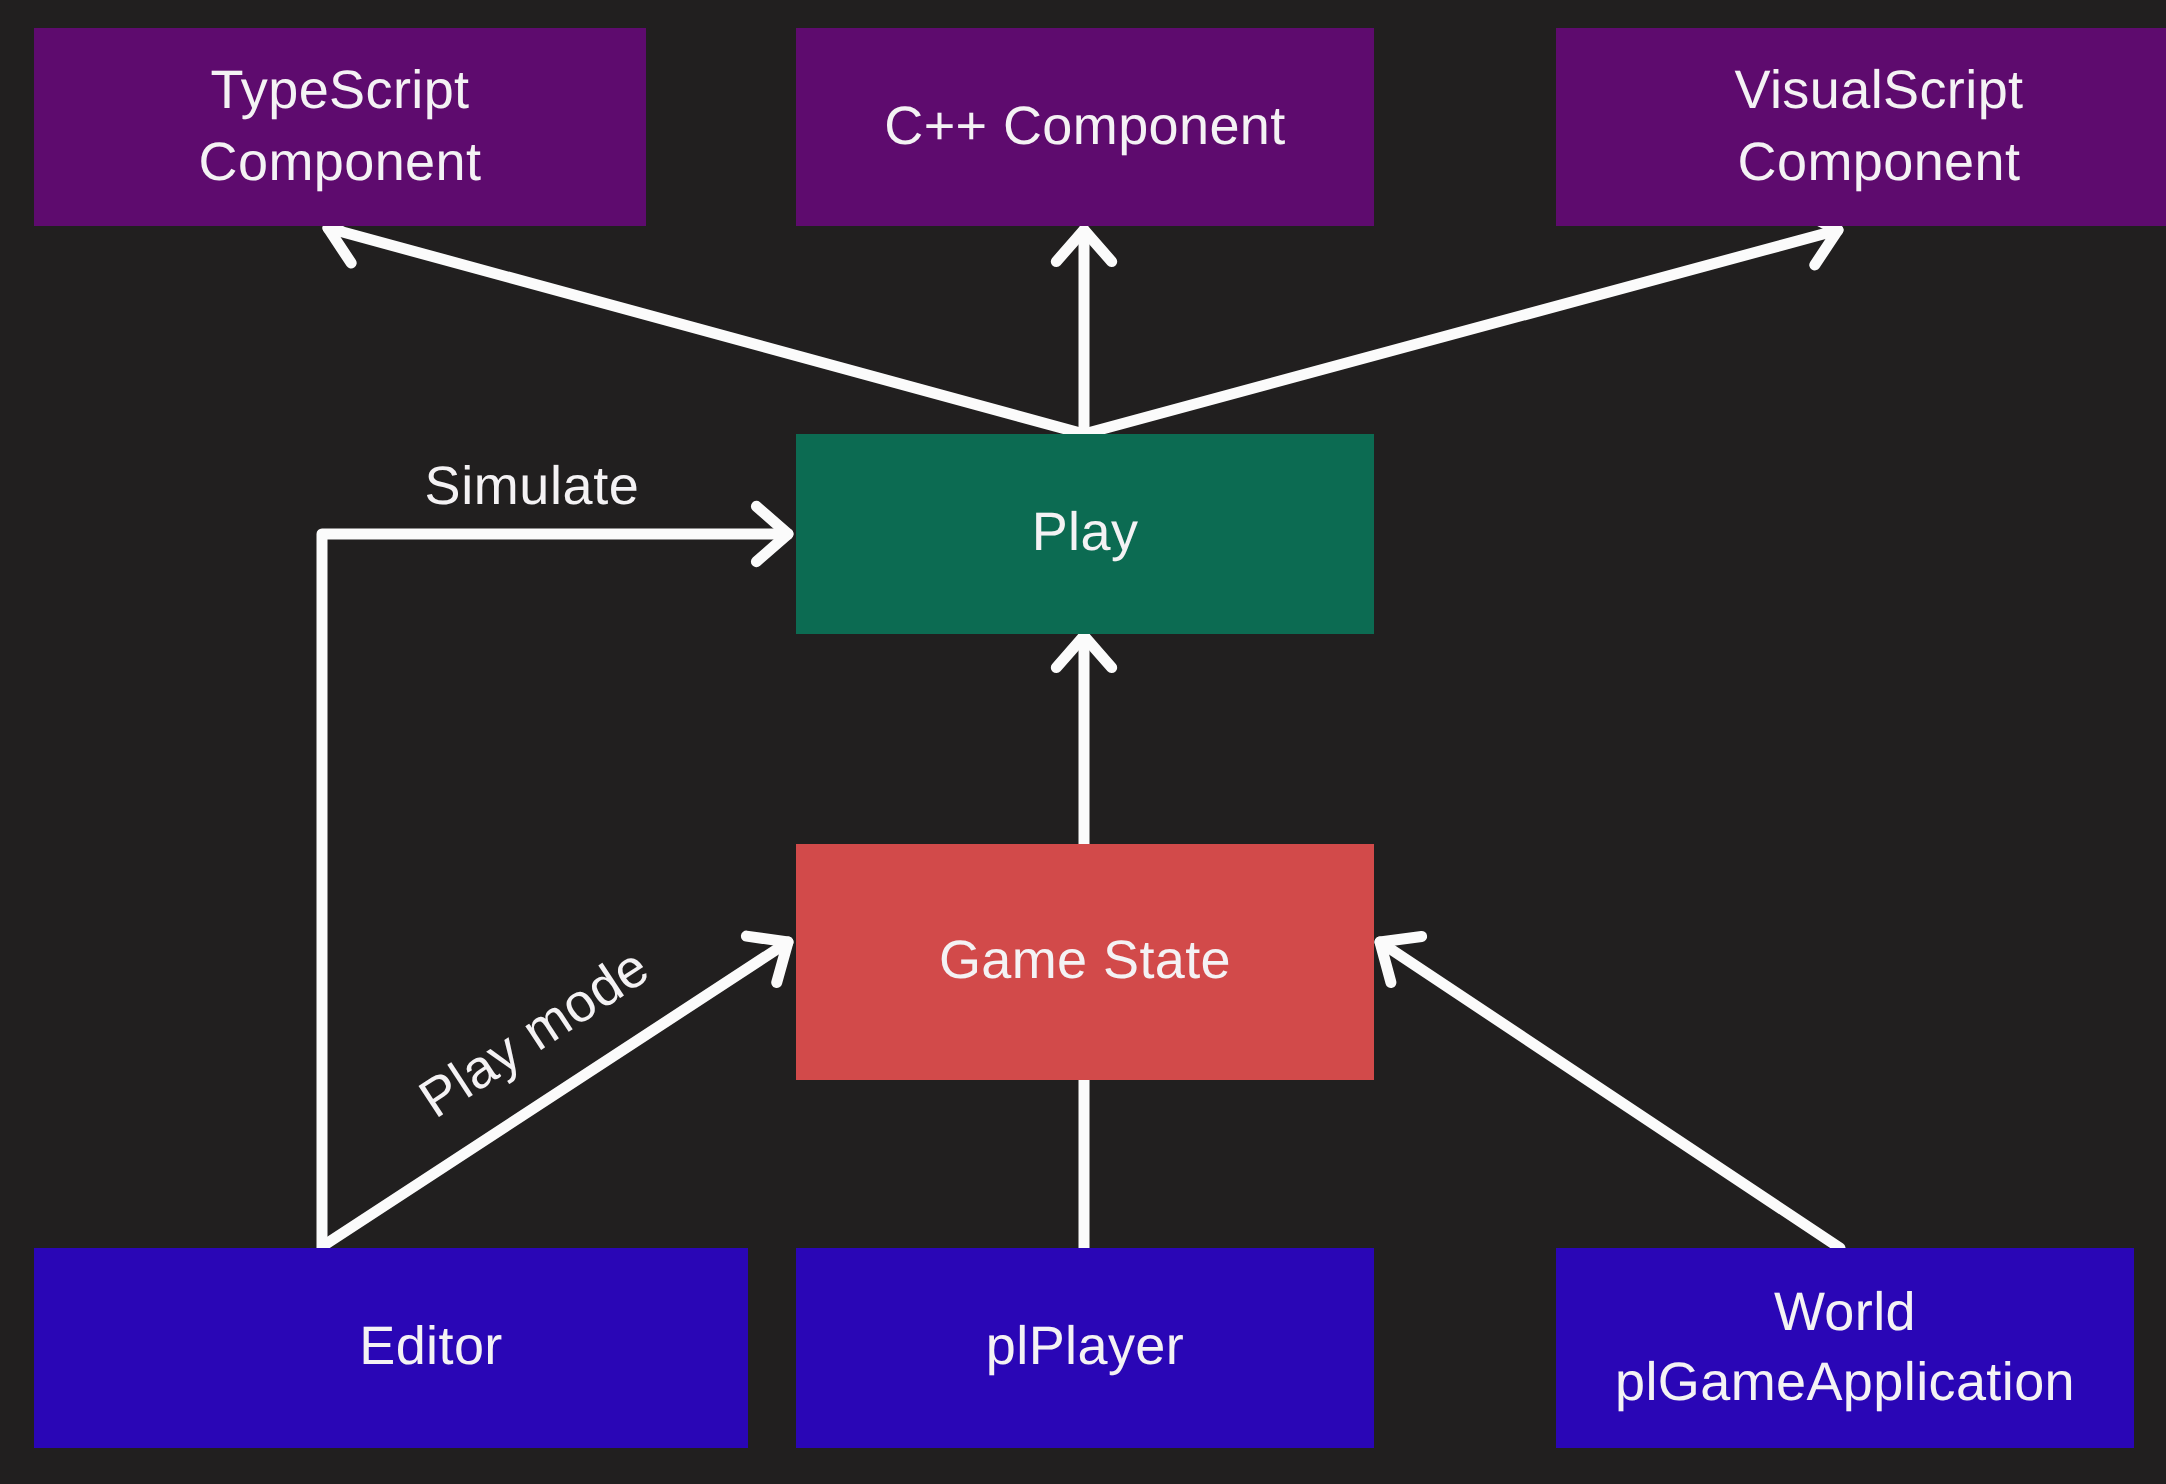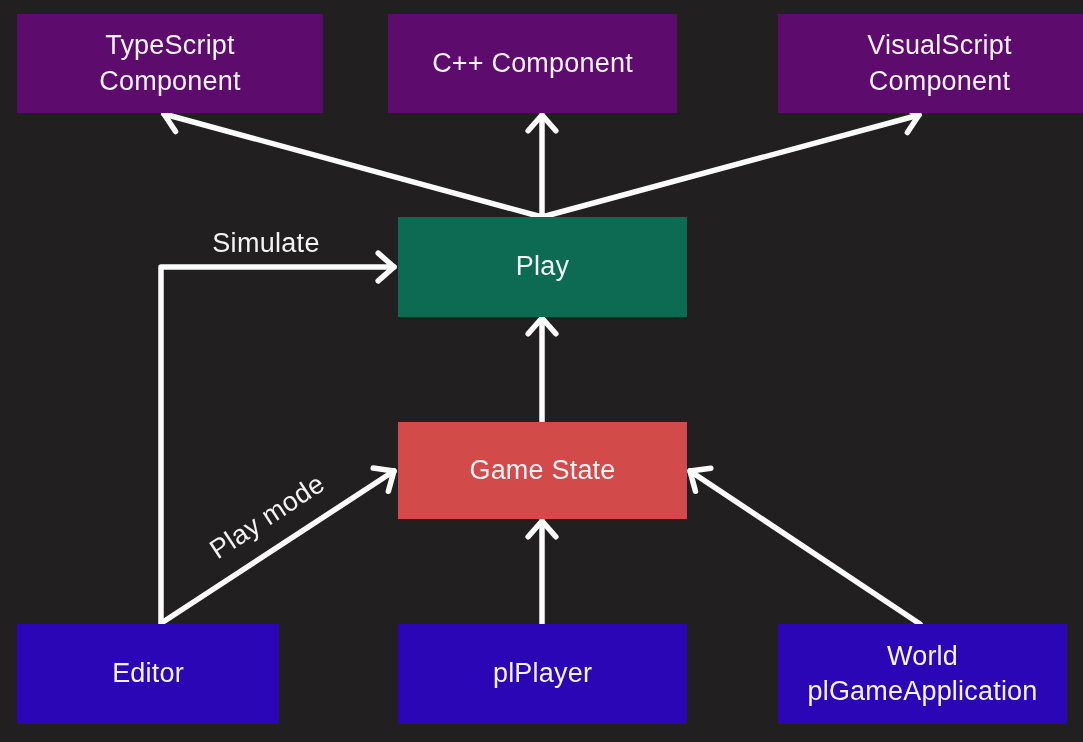--- a/index.html
+++ b/index.html
@@ -64,22 +64,22 @@
       <polyline points="710.8145351941275,468.21519755594323 690,471 695.4757245069035,491.2735404190905" class="edge" stroke="#fbfbfb"></polyline>
       <polyline points="161,624 161,267 394,267" class="edge" stroke="#fbfbfb"></polyline>
       <polyline points="378.21207968804123,280.84707811140095 394,267 378.21207968804123,253.15292188859905" class="edge" stroke="#fbfbfb"></polyline>
       <text class="edge-label" transform="translate(266,252) rotate(0)" fill="#f4f2f4">Simulate</text>
       <polyline points="163,622 394,471" class="edge" stroke="#fbfbfb"></polyline>
       <polyline points="388.36143546781284,491.2288553807763 394,471 373.20852996011985,468.04792046503394" class="edge" stroke="#fbfbfb"></polyline>
       <text class="edge-label" transform="translate(272,524) rotate(-33.3)" fill="#f4f2f4">Play mode</text>
     </svg>
 <div class="node" style="left: 17px; top: 14px; width: 306px; height: 99px; background: rgb(94, 11, 110); color: rgb(244, 242, 244);"><span>TypeScript
 Component</span></div>
-    <div class="node" style="left: 388px; top: 14px; width: 289px; height: 99px; background: rgb(94, 11, 110); color: rgb(244, 242, 244);"><span>C++ Component</span></div>
+    <div class="node" style="left: 398px; top: 14px; width: 289px; height: 99px; background: rgb(94, 11, 110); color: rgb(244, 242, 244);"><span>C++ Component</span></div>
     <div class="node" style="left: 778px; top: 14px; width: 323px; height: 99px; background: rgb(94, 11, 110); color: rgb(244, 242, 244);"><span>VisualScript
 Component</span></div>
     <div class="node" style="left: 398px; top: 217px; width: 289px; height: 100px; background: rgb(12, 107, 82); color: rgb(244, 242, 244);"><span>Play</span></div>
-    <div class="node" style="left: 398px; top: 422px; width: 289px; height: 97px; background: rgb(210, 74, 74); color: rgb(244, 242, 244);"><span>Game State</span></div>
-    <div class="node" style="left: 17px; top: 624px; width: 262px; height: 100px; background: rgb(42, 6, 182); color: rgb(244, 242, 244);"><span>Editor</span></div>
+    <div class="node" style="left: 398px; top: 422px; width: 289px; height: 118px; background: rgb(210, 74, 74); color: rgb(244, 242, 244);"><span>Game State</span></div>
+    <div class="node" style="left: 17px; top: 624px; width: 317px; height: 100px; background: rgb(42, 6, 182); color: rgb(244, 242, 244); padding-left: 40px;"><span>Editor</span></div>
     <div class="node" style="left: 398px; top: 624px; width: 289px; height: 100px; background: rgb(42, 6, 182); color: rgb(244, 242, 244);"><span>plPlayer</span></div>
     <div class="node" style="left: 778px; top: 624px; width: 289px; height: 100px; background: rgb(42, 6, 182); color: rgb(244, 242, 244);"><span>World
 plGameApplication</span></div>
   </div>
 
 </body></html>

